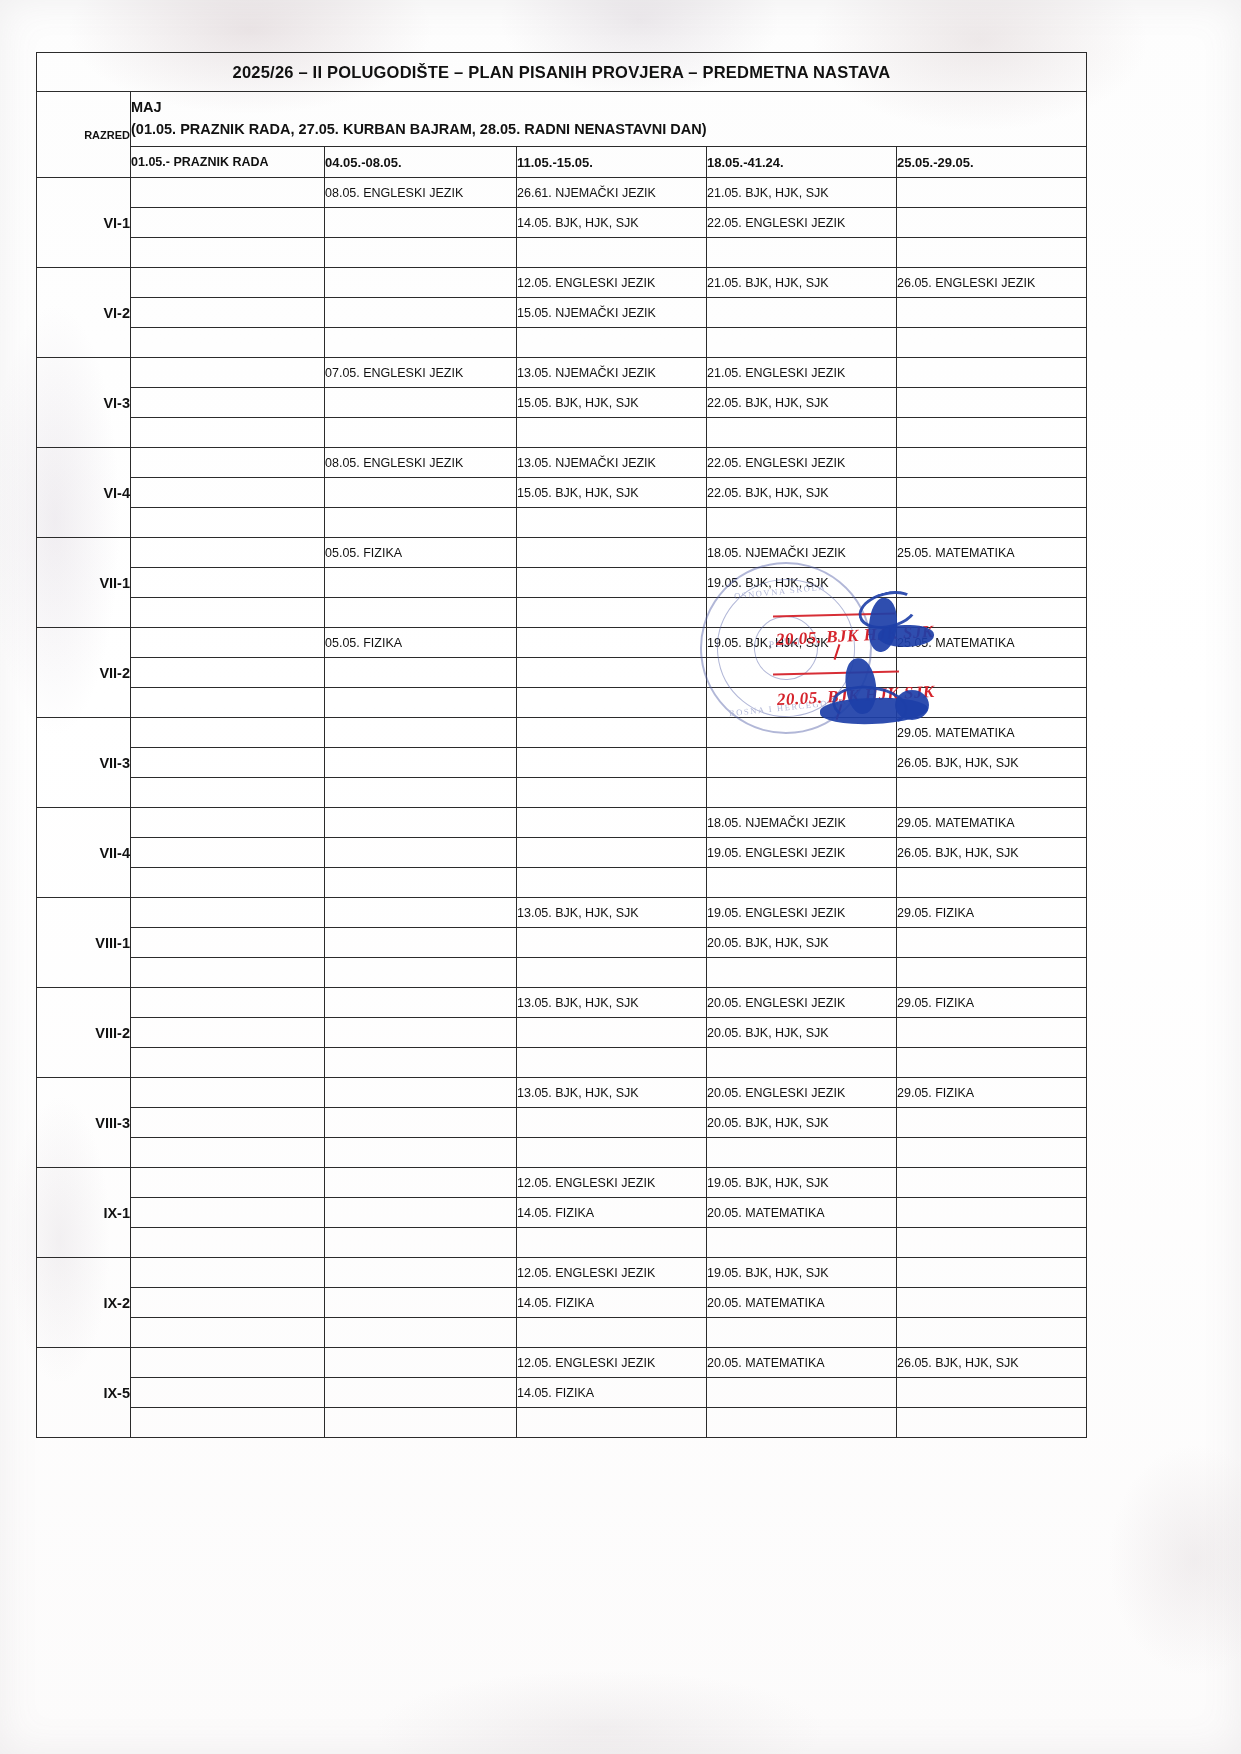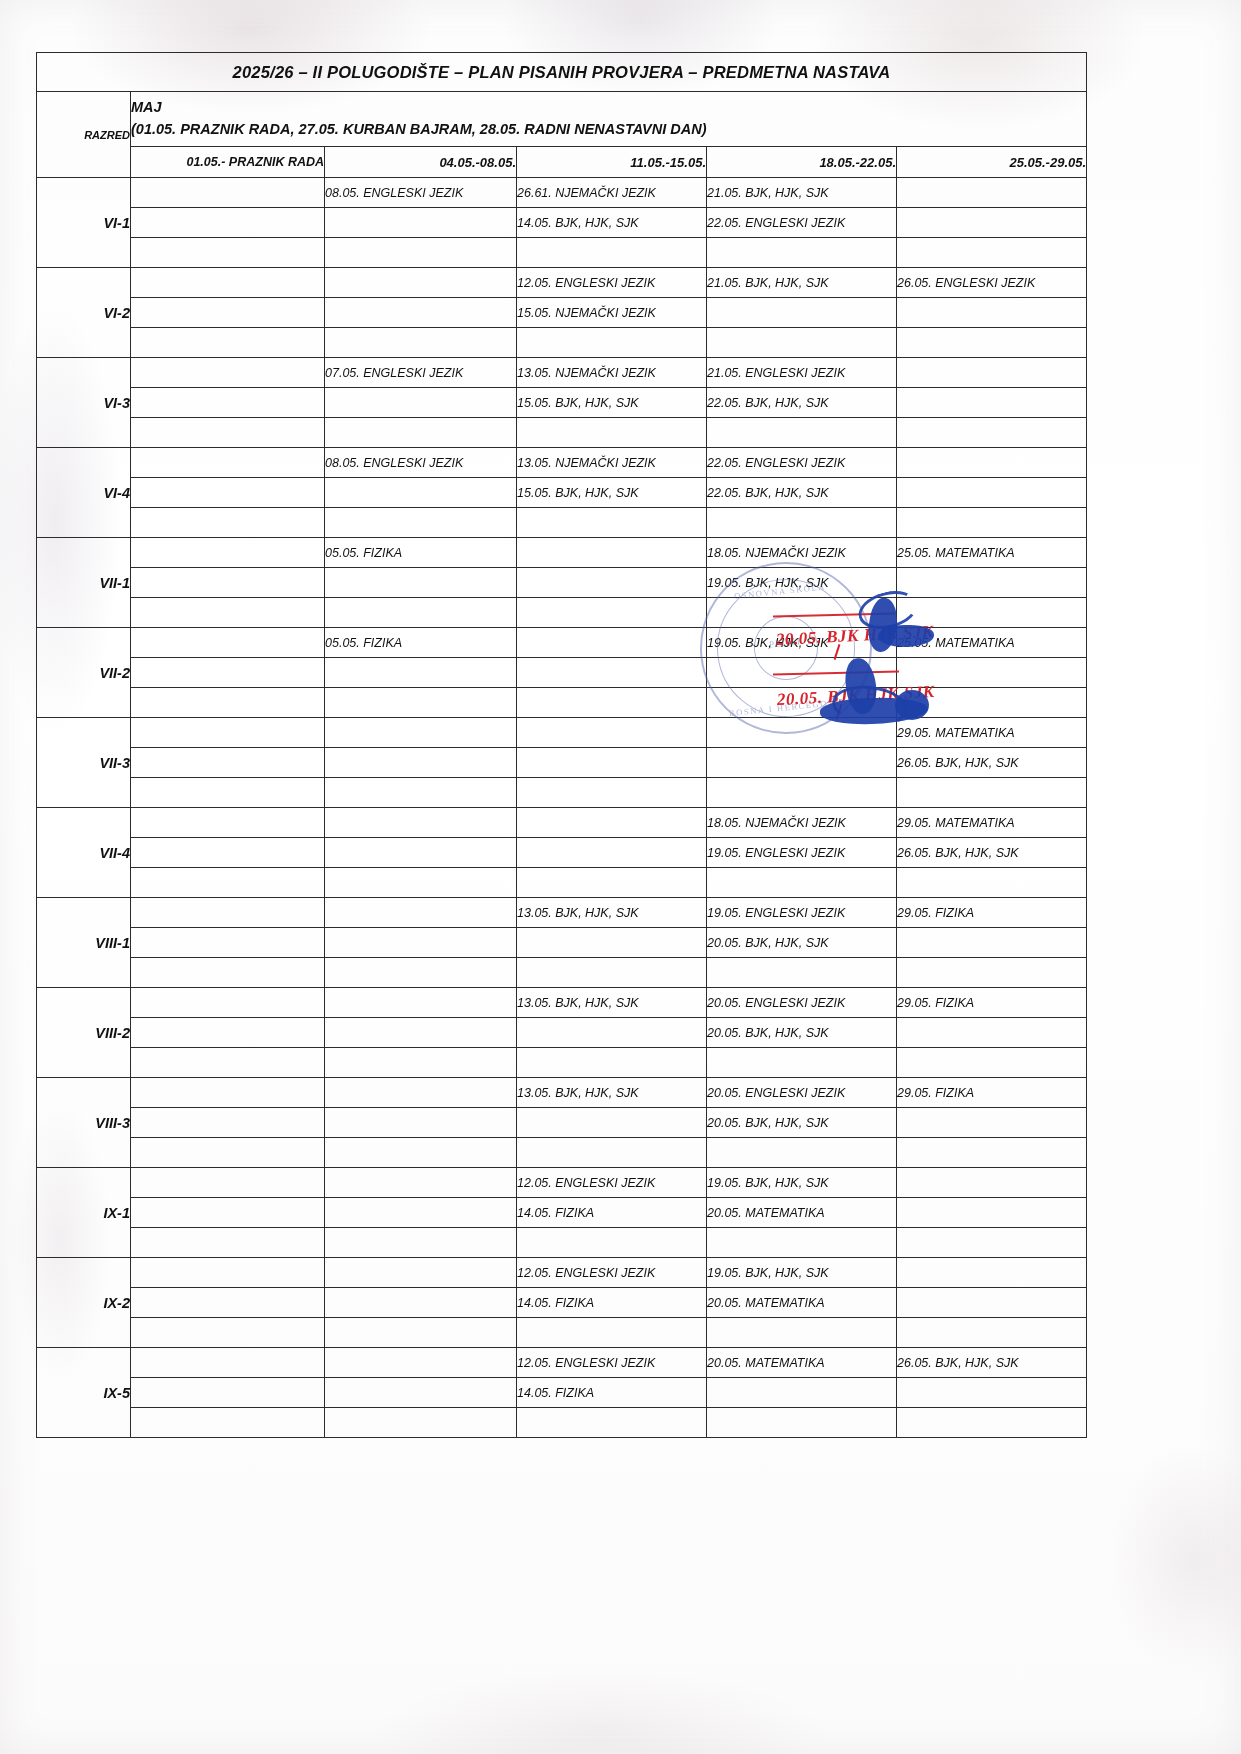--- a/index.html
+++ b/index.html
@@ -37,21 +37,20 @@
     left: 36px;
     top: 52px;
     width: 1170px;
   }
 
   table.plan {
     border-collapse: collapse;
     width: 938px;
     table-layout: fixed;
     background: transparent;
-    font-style: italic;
   }
   table.plan td, table.plan th {
     border: 1px solid #2b2b2b;
     padding: 0;
     vertical-align: middle;
   }
 
   .title-cell {
     height: 38px;
     text-align: center;
@@ -71,21 +70,21 @@
   .month-cell .m-note { display: block; }
 
   .razred-head {
     text-align: right;
     font-weight: bold;
     font-size: 11px;
   }
 
   .week-head {
     height: 30px;
-    text-align: right;
+    text-align: left;
     font-weight: bold;
     font-size: 13px;
   }
   .week-head.w1 { font-size: 12.5px; }
 
   .class-label {
     text-align: right;
     font-weight: bold;
     font-size: 14.5px;
   }
@@ -244,21 +243,21 @@
         <td class="razred-head" rowspan="2">RAZRED</td>
         <td class="month-cell" colspan="5">
           <span class="m-name">MAJ</span>
           <span class="m-note">(01.05. PRAZNIK RADA, 27.05. KURBAN BAJRAM, 28.05. RADNI NENASTAVNI DAN)</span>
         </td>
       </tr>
       <tr>
         <td class="week-head w1">01.05.- PRAZNIK RADA</td>
         <td class="week-head">04.05.-08.05.</td>
         <td class="week-head">11.05.-15.05.</td>
-        <td class="week-head">18.05.-22.05.</td>
+        <td class="week-head">18.05.-41.24.</td>
         <td class="week-head">25.05.-29.05.</td>
       </tr>
 
       <tr>
         <td class="class-label" rowspan="3">VI-1</td>
         <td class="entry"></td>
         <td class="entry">08.05. ENGLESKI JEZIK</td>
         <td class="entry">26.61. NJEMAČKI JEZIK</td>
         <td class="entry">21.05. BJK, HJK, SJK</td>
         <td class="entry"></td>

